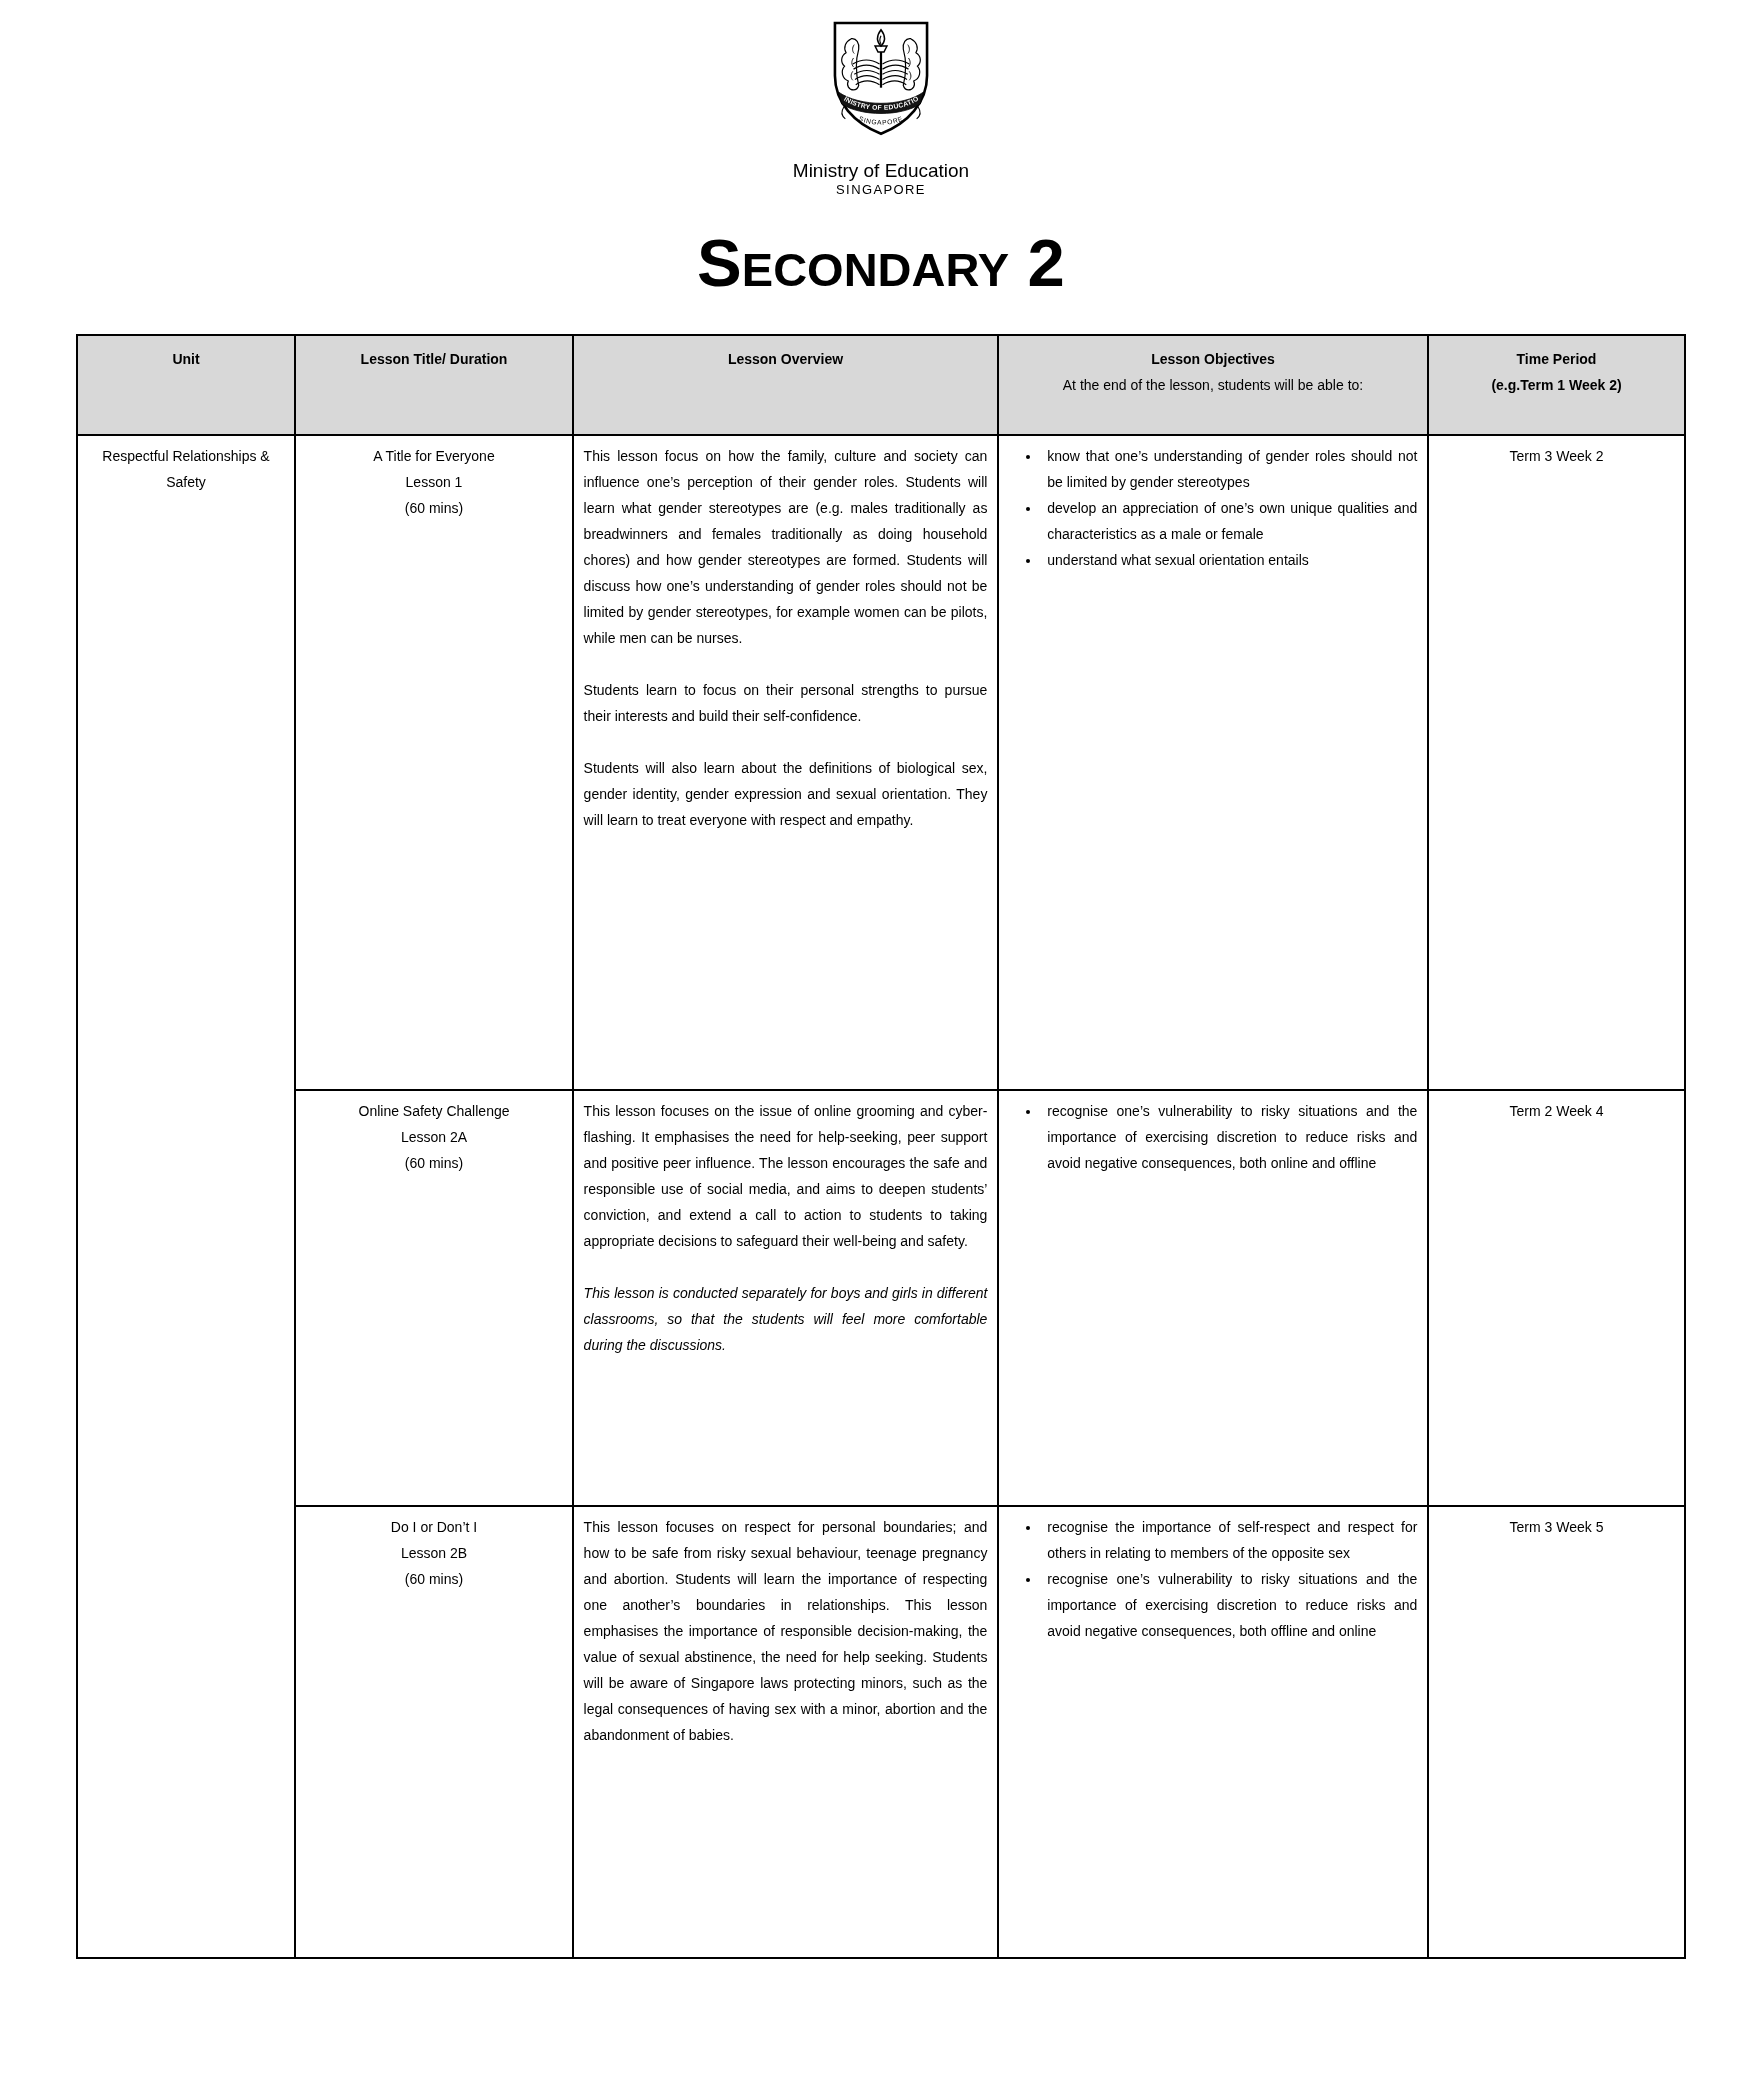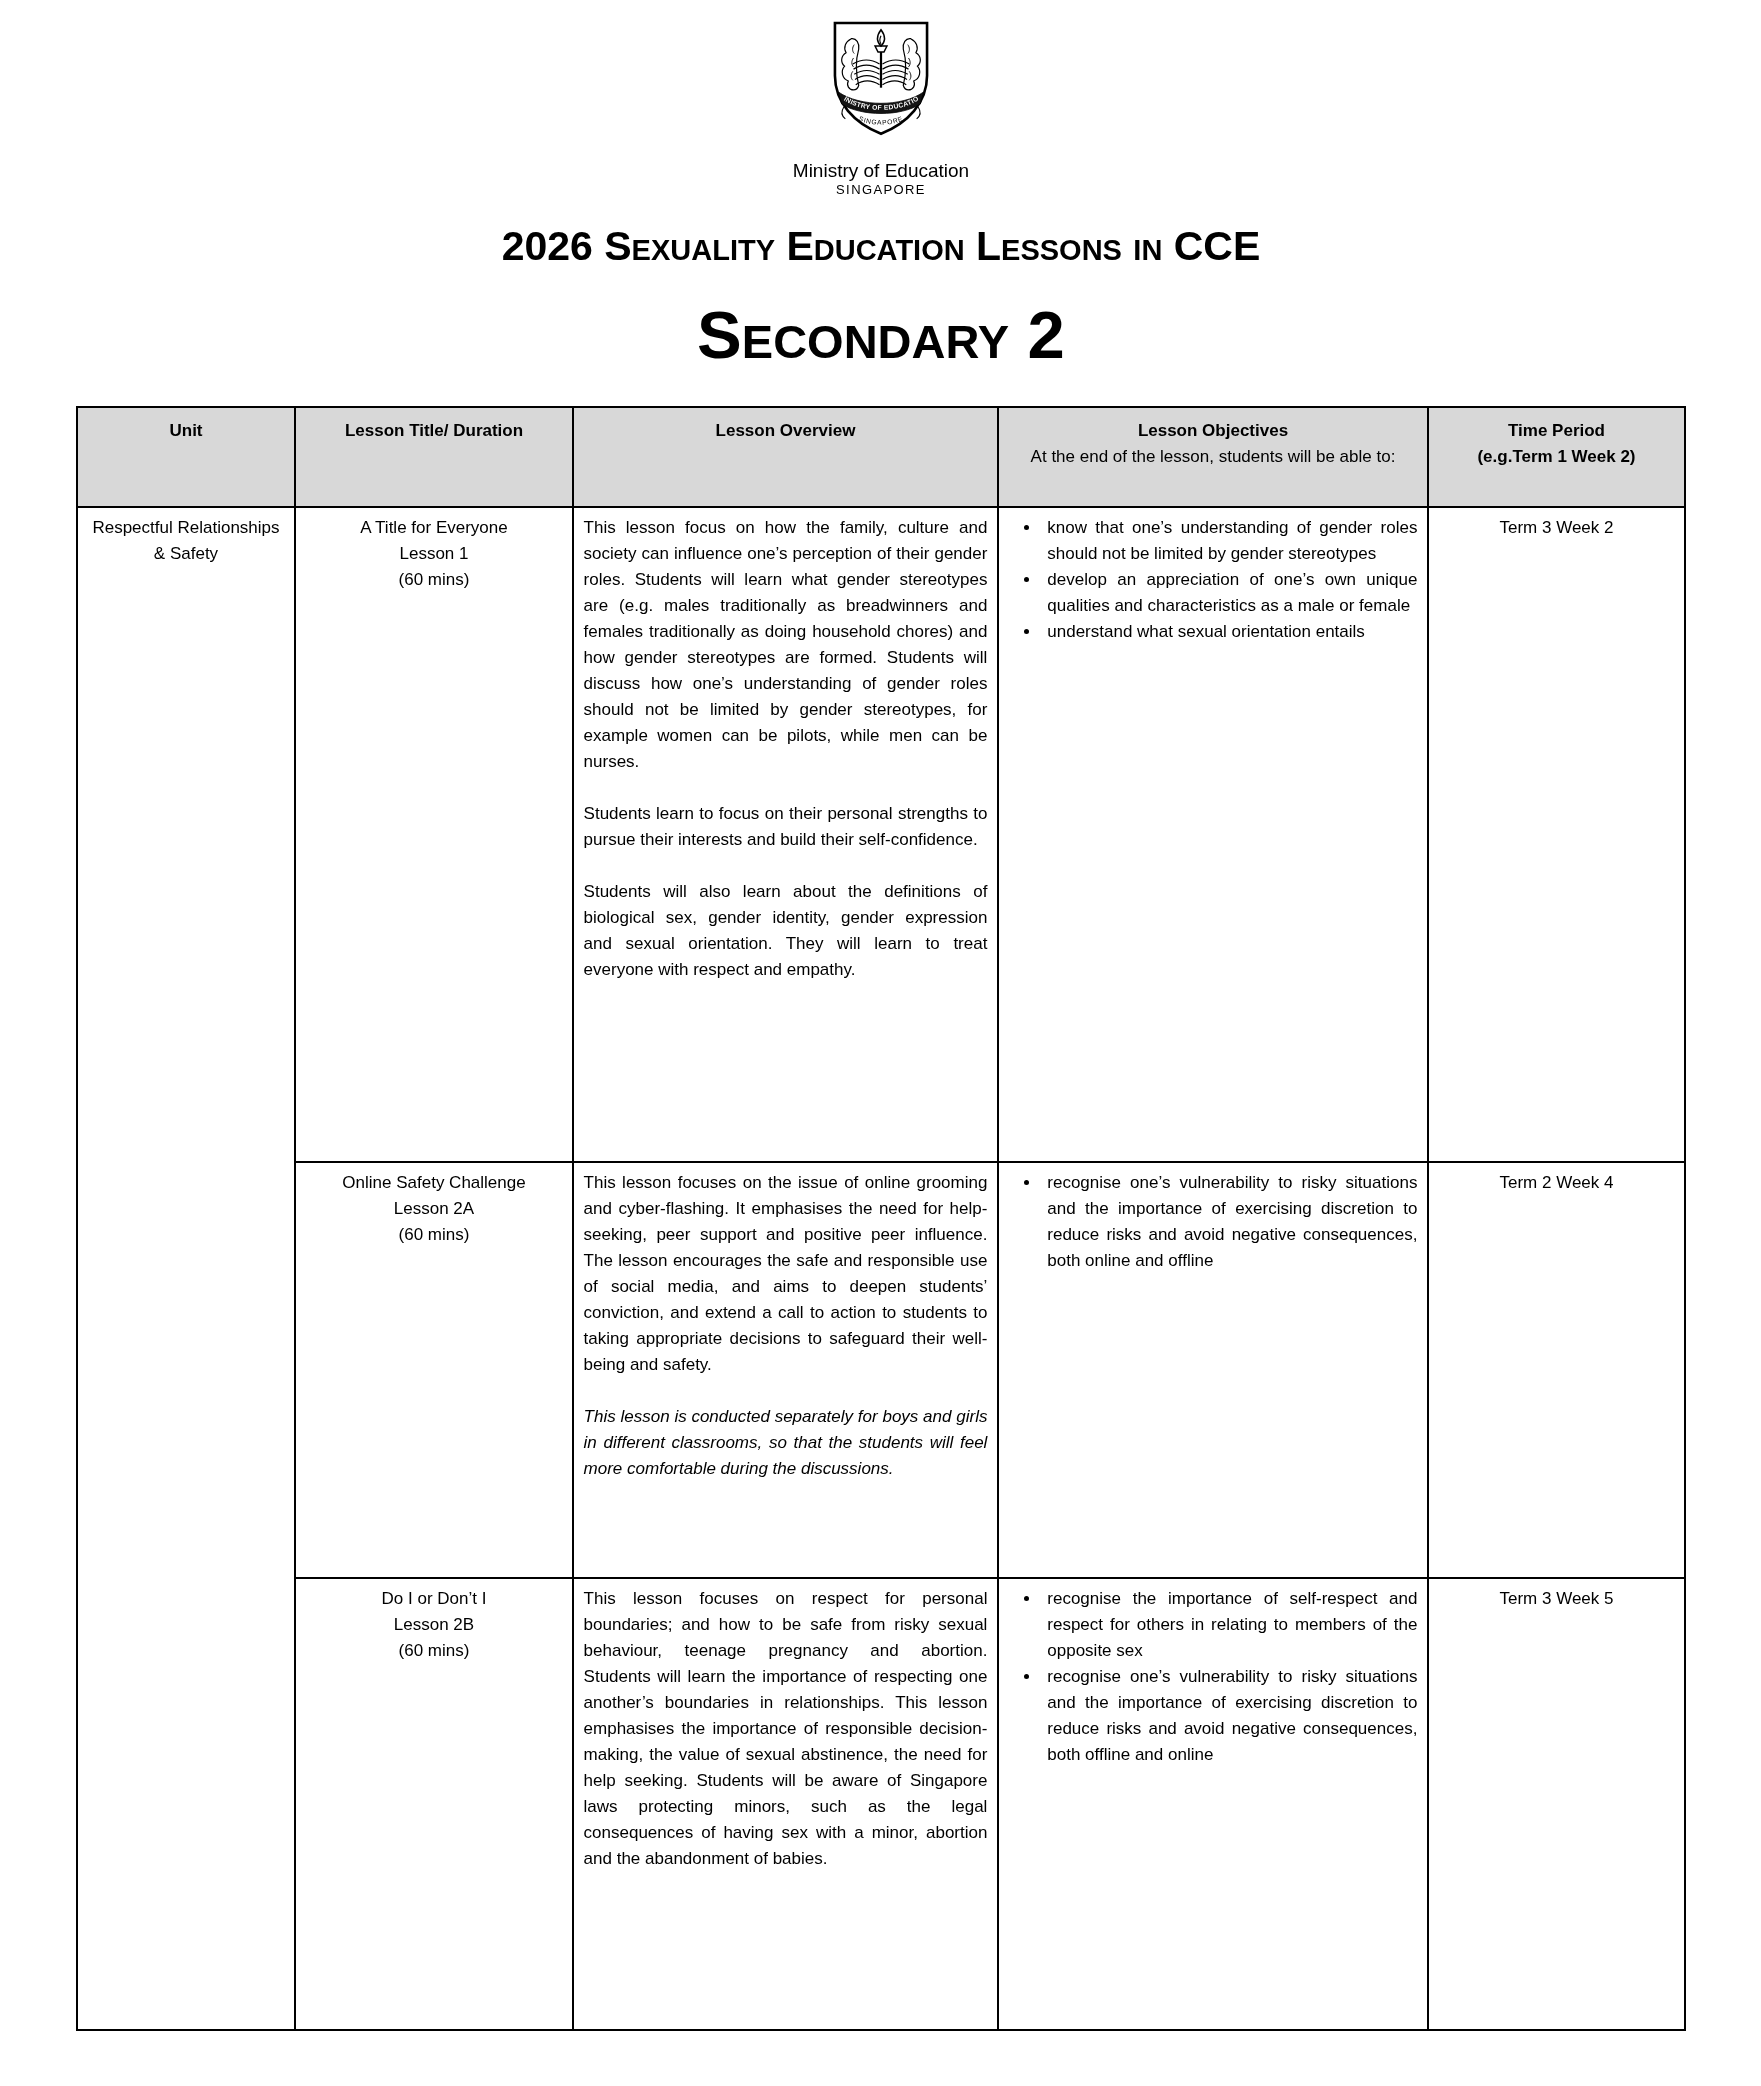--- a/index.html
+++ b/index.html
@@ -34,21 +34,21 @@
 
   table.lessons {
     border-collapse: collapse;
     table-layout: fixed;
     width: 1608px;
     margin: 33px auto 0 auto;
     border: 2.7px solid #000;
   }
   table.lessons th, table.lessons td {
     border: 2.1px solid #000;
-    font-size: 17px;
+    font-size: 14px;
     line-height: 26px;
     vertical-align: top;
   }
   thead th {
     background: #d8d8d8;
     font-weight: bold;
     text-align: center;
     padding: 9.6px 6.8px 6.8px 6.8px;
     height: 82px;
   }
@@ -118,21 +118,20 @@
       <path d="M120,118 C124,124 123,130 118,134" fill="none" stroke="#000000" stroke-width="1.4"></path>
 
       <path id="sgPath" d="M38,135 C54,144 86,144 102,135" fill="none"></path>
       <text font-size="9" fill="#000000" letter-spacing="1" text-anchor="middle" font-family="Liberation Sans, DejaVu Sans, sans-serif">
         <textPath href="#sgPath" startOffset="50%">SINGAPORE</textPath>
       </text>
     </svg>
 
     <div class="org-name">Ministry of Education</div>
     <div class="org-sub">SINGAPORE</div>
-    <h1 class="doc-title">2026 Sexuality Education Lessons in CCE</h1>
     <h2 class="page-title">Secondary 2</h2>
   </div>
 
   <table class="lessons">
     <colgroup>
       <col style="width:218px">
       <col style="width:278px">
       <col style="width:425px">
       <col style="width:430px">
       <col style="width:257px">

